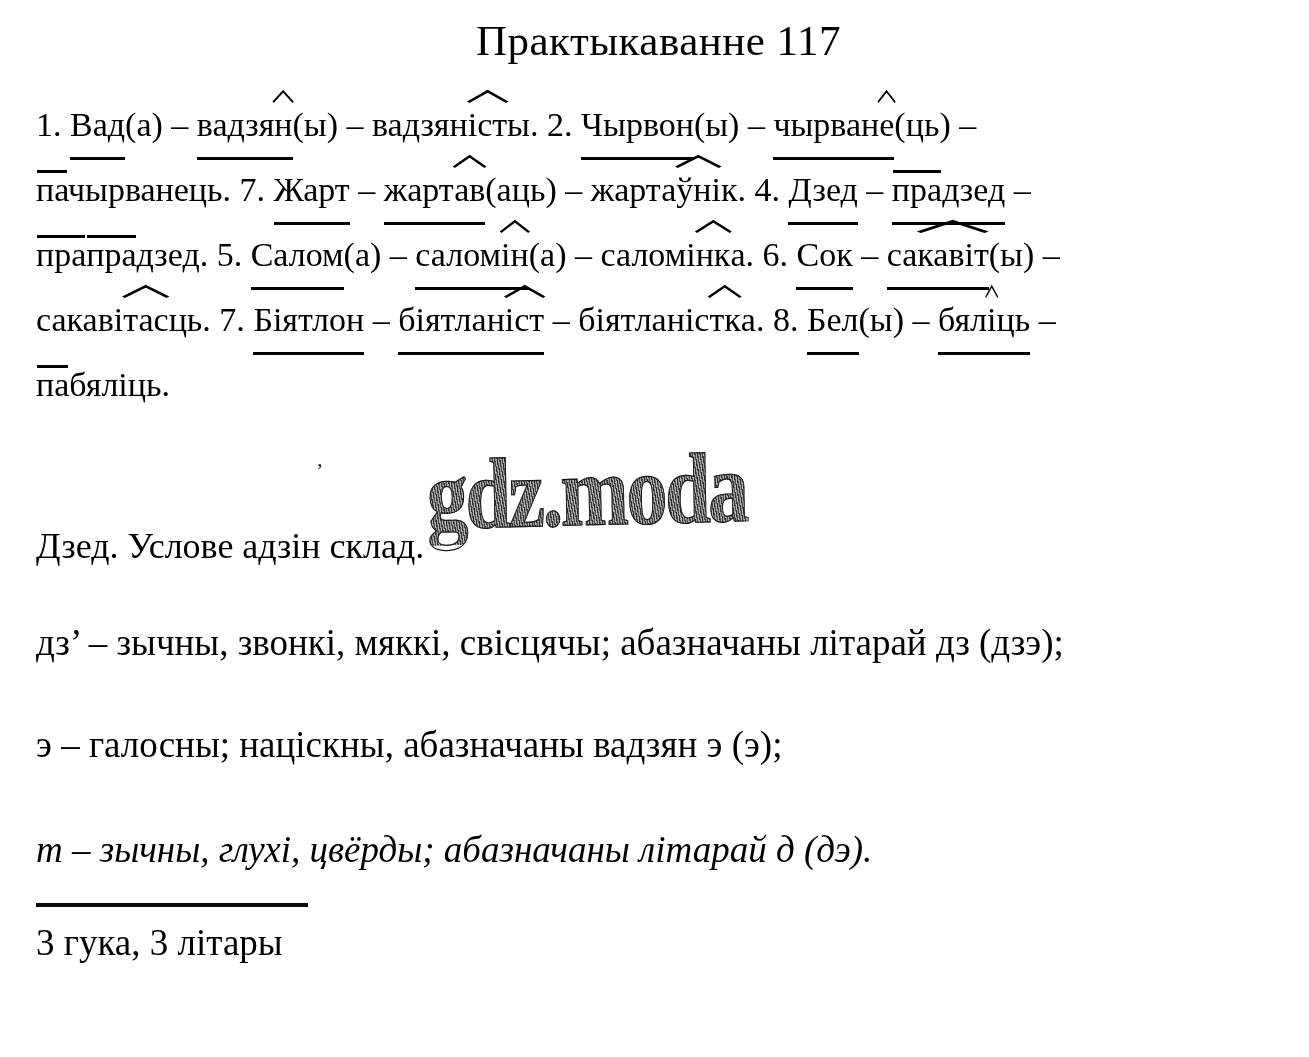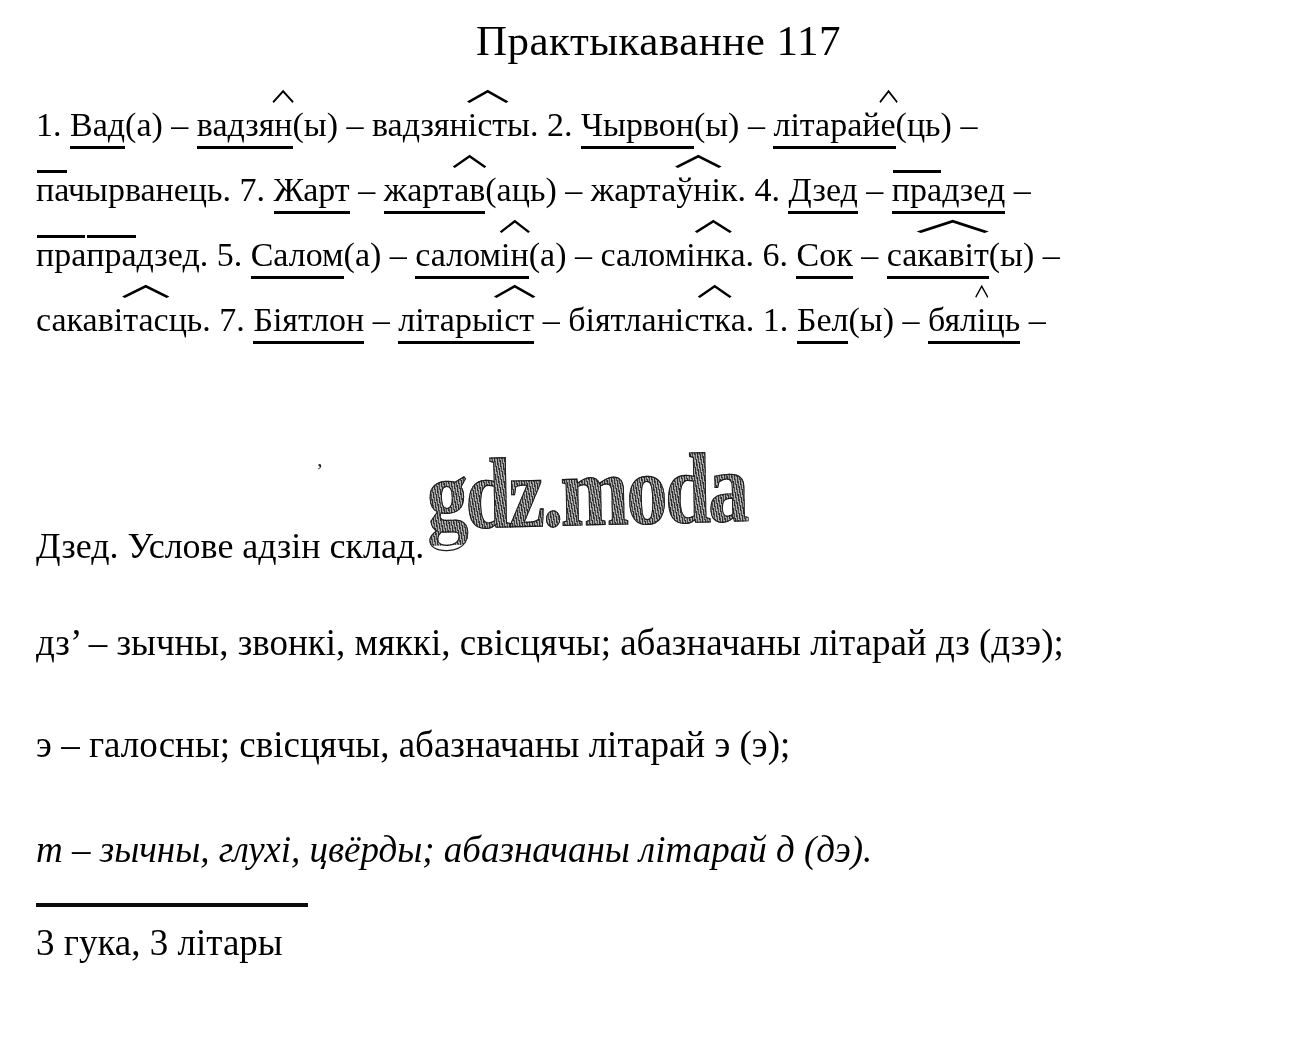--- a/index.html
+++ b/index.html
@@ -8,21 +8,21 @@
     background:#ffffff;color:#000;
     font-family:"Liberation Serif","DejaVu Serif",serif;
   }
   .title{
     position:absolute;top:16px;left:4px;width:100%;text-align:center;
     font-size:43px;font-weight:400;letter-spacing:.5px;
   }
   .exercise{position:absolute;left:36px;top:92px;font-size:34px;}
   .ex-line{height:65px;line-height:65px;white-space:nowrap;}
   .seg{position:relative;}
-  .seg.u{border-bottom:3px solid #000;padding-bottom:3px;}
+  .seg.u{border-bottom:3px solid #000;padding-bottom:14px;}
   .seg.o::before{
     content:"";position:absolute;left:1px;right:1px;top:-1px;
     border-top:3px solid #000;
   }
   .seg .caret-svg{
     position:absolute;left:-2px;top:-0.46em;
     width:calc(100% + 4px);height:0.36em;overflow:visible;
   }
   .watermark{
     position:absolute;left:426px;top:446px;
@@ -44,49 +44,50 @@
 </head>
 <body>
 
 <div class="title">Практыкаванне 117</div>
 
 <div class="exercise">
     <div class="ex-line"><span class="seg">1. </span><span class="seg u">Вад</span><span class="seg">(а) – </span><span class="seg u">вадзя</span><span class="seg u">н<svg viewBox="0 0 20 10" preserveAspectRatio="none" class="caret-svg">
           <path d="M1 10 L10 1 L19 10" fill="none" stroke="#000" stroke-width="1.6"></path>
         </svg></span><span class="seg">(ы) – </span><span class="seg">вадзян</span><span class="seg">іст<svg viewBox="0 0 20 10" preserveAspectRatio="none" class="caret-svg">
           <path d="M1 10 L10 1 L19 10" fill="none" stroke="#000" stroke-width="1.6"></path>
-        </svg></span><span class="seg">ы. 2. </span><span class="seg u">Чырвон</span><span class="seg">(ы) – </span><span class="seg u">літарай</span><span class="seg u">е<svg viewBox="0 0 20 10" preserveAspectRatio="none" class="caret-svg">
+        </svg></span><span class="seg">ы. 2. </span><span class="seg u">Чырвон</span><span class="seg">(ы) – </span><span class="seg u">чырван</span><span class="seg u">е<svg viewBox="0 0 20 10" preserveAspectRatio="none" class="caret-svg">
           <path d="M1 10 L10 1 L19 10" fill="none" stroke="#000" stroke-width="1.6"></path>
         </svg></span><span class="seg">(ць) –</span></div>
     <div class="ex-line"><span class="seg o">па</span><span class="seg">чырванець. 7. </span><span class="seg u">Жарт</span><span class="seg"> – </span><span class="seg u">жарт</span><span class="seg u">ав<svg viewBox="0 0 20 10" preserveAspectRatio="none" class="caret-svg">
           <path d="M1 10 L10 1 L19 10" fill="none" stroke="#000" stroke-width="1.6"></path>
         </svg></span><span class="seg">(аць) – </span><span class="seg">жарта</span><span class="seg">ўні<svg viewBox="0 0 20 10" preserveAspectRatio="none" class="caret-svg">
           <path d="M1 10 L10 1 L19 10" fill="none" stroke="#000" stroke-width="1.6"></path>
         </svg></span><span class="seg">к. 4. </span><span class="seg u">Дзед</span><span class="seg"> – </span><span class="seg u o">пра</span><span class="seg u">дзед</span><span class="seg"> –</span></div>
     <div class="ex-line"><span class="seg o">пра</span><span class="seg o">пра</span><span class="seg">дзед. 5. </span><span class="seg u">Салом</span><span class="seg">(а) – </span><span class="seg u">салом</span><span class="seg u">ін<svg viewBox="0 0 20 10" preserveAspectRatio="none" class="caret-svg">
           <path d="M1 10 L10 1 L19 10" fill="none" stroke="#000" stroke-width="1.6"></path>
         </svg></span><span class="seg">(а) – </span><span class="seg">саломі</span><span class="seg">нк<svg viewBox="0 0 20 10" preserveAspectRatio="none" class="caret-svg">
           <path d="M1 10 L10 1 L19 10" fill="none" stroke="#000" stroke-width="1.6"></path>
         </svg></span><span class="seg">а. 6. </span><span class="seg u">Сок</span><span class="seg"> – </span><span class="seg u">са</span><span class="seg u">кавіт<svg viewBox="0 0 20 10" preserveAspectRatio="none" class="caret-svg">
           <path d="M1 10 L10 1 L19 10" fill="none" stroke="#000" stroke-width="1.6"></path>
         </svg></span><span class="seg">(ы) –</span></div>
     <div class="ex-line"><span class="seg">сакаві</span><span class="seg">тас<svg viewBox="0 0 20 10" preserveAspectRatio="none" class="caret-svg">
           <path d="M1 10 L10 1 L19 10" fill="none" stroke="#000" stroke-width="1.6"></path>
-        </svg></span><span class="seg">ць. 7. </span><span class="seg u">Біятлон</span><span class="seg"> – </span><span class="seg u">літары</span><span class="seg u">іст<svg viewBox="0 0 20 10" preserveAspectRatio="none" class="caret-svg">
+        </svg></span><span class="seg">ць. 7. </span><span class="seg u">Біятлон</span><span class="seg"> – </span><span class="seg u">біятлан</span><span class="seg u">іст<svg viewBox="0 0 20 10" preserveAspectRatio="none" class="caret-svg">
           <path d="M1 10 L10 1 L19 10" fill="none" stroke="#000" stroke-width="1.6"></path>
         </svg></span><span class="seg"> – </span><span class="seg">біятланіс</span><span class="seg">тк<svg viewBox="0 0 20 10" preserveAspectRatio="none" class="caret-svg">
           <path d="M1 10 L10 1 L19 10" fill="none" stroke="#000" stroke-width="1.6"></path>
-        </svg></span><span class="seg">а. 1. </span><span class="seg u">Бел</span><span class="seg">(ы) – </span><span class="seg u">бял</span><span class="seg u">і<svg viewBox="0 0 20 10" preserveAspectRatio="none" class="caret-svg">
+        </svg></span><span class="seg">а. 8. </span><span class="seg u">Бел</span><span class="seg">(ы) – </span><span class="seg u">бял</span><span class="seg u">і<svg viewBox="0 0 20 10" preserveAspectRatio="none" class="caret-svg">
           <path d="M1 10 L10 1 L19 10" fill="none" stroke="#000" stroke-width="1.6"></path>
         </svg></span><span class="seg u">ць</span><span class="seg"> –</span></div>
+    <div class="ex-line"><span class="seg o">па</span><span class="seg">бяліць.</span></div>
   </div>
 
 <span class="stray">’</span>
 
 <div class="watermark">gdz.moda</div>
 
 <div class="an intro">Дзед. Услове адзін склад.</div>
 <div class="an an-0">дз’ – зычны, звонкі, мяккі, свісцячы; абазначаны літарай дз (дзэ);</div>
-<div class="an an-1">э – галосны; свісцячы, абазначаны літарай э (э);</div>
+<div class="an an-1">э – галосны; націскны, абазначаны вадзян э (э);</div>
 <div class="an an-2">т – зычны, глухі, цвёрды; абазначаны літарай д (дэ).</div>
 
 <div class="rule"></div>
 <div class="an summary">3 гука, 3 літары</div>
 
 </body></html>

